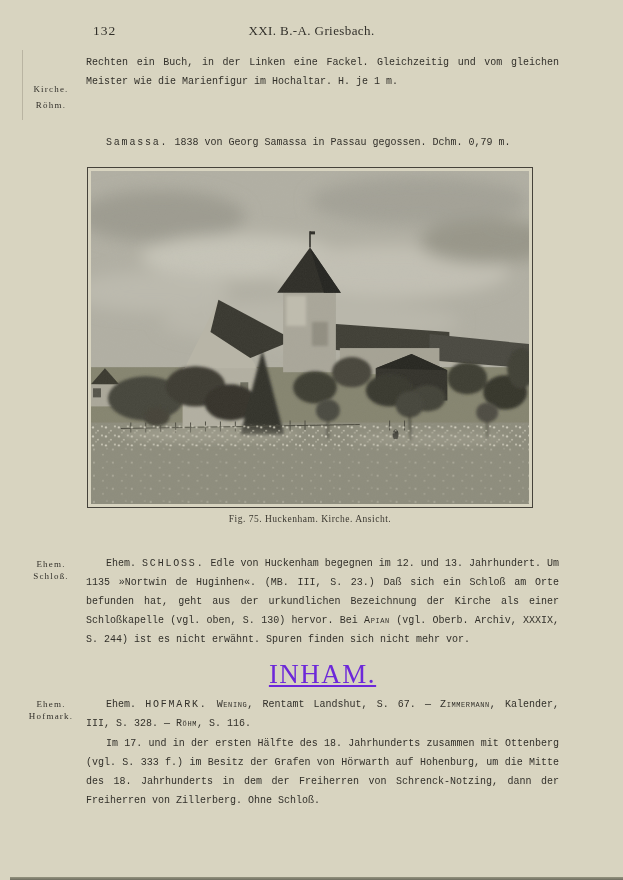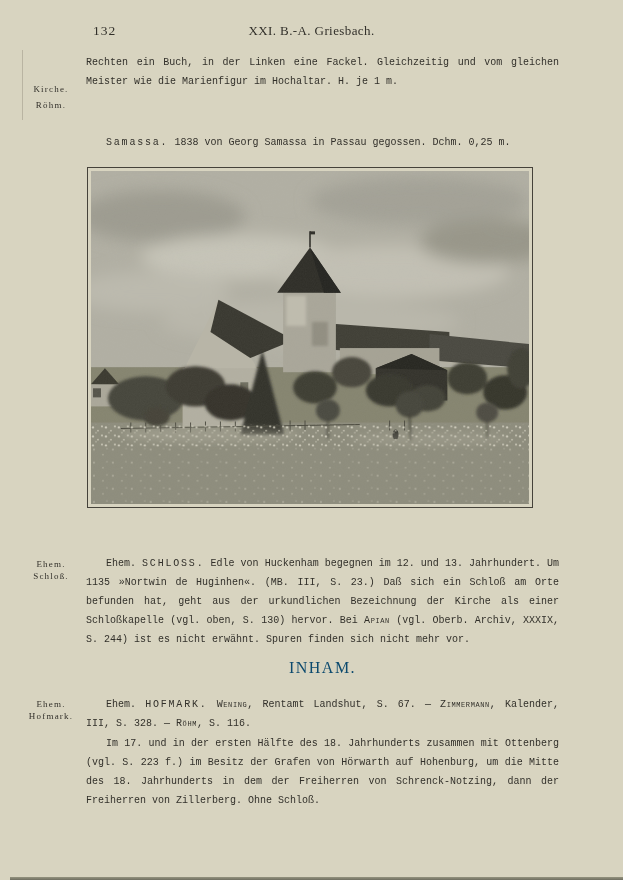--- a/index.html
+++ b/index.html
@@ -40,22 +40,23 @@
     border:1.2px solid #45423a;
     padding:3px;background:#d8d4c0;
   }
   .figure svg{display:block;width:100%;height:100%;}
   .caption{
     position:absolute;top:514px;left:87px;width:446px;
     text-align:center;font-size:9.5px;letter-spacing:.5px;color:#3a372f;
   }
   .section-heading{
     position:absolute;top:659px;left:86px;width:473px;
-    text-align:center;font-size:16px;letter-spacing:1.5px;
-    color:#0c4a6e;
+    text-align:center;font-size:27px;letter-spacing:1.5px;
+    color:#6d28d9;
+    text-decoration:underline;
   }
   .bottom-strip{
     position:absolute;bottom:0;left:10px;right:0;height:3px;
     background:linear-gradient(#94937f,#6f6e60);
   }
   .page-edge-line{
     position:absolute;top:50px;left:22px;width:1px;height:70px;
     background:rgba(90,85,70,.25);
   }
 </style>
@@ -73,24 +74,24 @@
   <div class="margin-note" style="top:558px;">
     <div>Ehem.</div>
     <div>Schloß.</div>
   </div>
   <div class="margin-note" style="top:698px;">
     <div>Ehem.</div>
     <div>Hofmark.</div>
   </div>
 
   <div class="para" style="top:53px;"><span class="seg-plain">Rechten ein Buch, in der Linken eine Fackel.  Gleichzeitig und vom gleichen Meister wie die Marienfigur im Hochaltar.  H. je 1 m.</span></div>
-  <div class="para indent" style="top:133px;"><span class="seg-sp">Samassa.</span><span class="seg-plain">  1838 von Georg Samassa in Passau gegossen.  Dchm. 0,25 m.</span></div>
+  <div class="para indent" style="top:133px;"><span class="seg-sp">Samassa.</span><span class="seg-plain">  1838 von Georg Samassa in Passau gegossen.  Dchm. 0,79 m.</span></div>
   <div class="para indent" style="top:554px;"><span class="seg-plain">Ehem. </span><span class="seg-sp">SCHLOSS.</span><span class="seg-plain">  Edle von Huckenham begegnen im 12. und 13. Jahrhundert.  Um 1135 »Nortwin de Huginhen«.  (MB. III, S. 23.)  Daß sich ein Schloß am Orte befunden hat, geht aus der urkundlichen Bezeichnung der Kirche als einer Schloßkapelle (vgl. oben, S. 130) hervor.  Bei </span><span class="seg-sc">Apian</span><span class="seg-plain"> (vgl. Oberb. Archiv, XXXIX, S. 244) ist es nicht erwähnt.  Spuren finden sich nicht mehr vor.</span></div>
   <div class="para indent" style="top:695px;"><span class="seg-plain">Ehem. </span><span class="seg-sp">HOFMARK.</span><span class="seg-plain">  </span><span class="seg-sc">Wening</span><span class="seg-plain">, Rentamt Landshut, S. 67. — </span><span class="seg-sc">Zimmermann</span><span class="seg-plain">, Kalender, III, S. 328. — </span><span class="seg-sc">Röhm</span><span class="seg-plain">, S. 116.</span></div>
-  <div class="para indent" style="top:734px;"><span class="seg-plain">Im 17. und in der ersten Hälfte des 18. Jahrhunderts zusammen mit Ottenberg (vgl. S. 223 f.) im Besitz der Grafen von Hörwarth auf Hohenburg, um die Mitte des 18. Jahrhunderts in dem der Freiherren von Schrenck-Notzing, dann der Freiherren von Zillerberg.  Ohne Schloß.</span></div>
+  <div class="para indent" style="top:734px;"><span class="seg-plain">Im 17. und in der ersten Hälfte des 18. Jahrhunderts zusammen mit Ottenberg (vgl. S. 333 f.) im Besitz der Grafen von Hörwarth auf Hohenburg, um die Mitte des 18. Jahrhunderts in dem der Freiherren von Schrenck-Notzing, dann der Freiherren von Zillerberg.  Ohne Schloß.</span></div>
 
   <div class="figure">
     <svg viewBox="0 0 440 331" preserveAspectRatio="none">
       <defs>
         <filter id="b8" x="-40%" y="-40%" width="180%" height="180%">
             <feGaussianBlur stdDeviation="8"></feGaussianBlur>
           </filter>
         <filter id="b3" x="-40%" y="-40%" width="180%" height="180%">
             <feGaussianBlur stdDeviation="3"></feGaussianBlur>
           </filter>
@@ -198,18 +199,19 @@
 
       <rect x="0" y="252" width="440" height="22" fill="url(#flowersDense)"></rect>
       <rect x="0" y="274" width="440" height="57" fill="url(#flowersSparse)"></rect>
       <ellipse cx="120" cy="262" rx="90" ry="8" fill="#b5b2a2" opacity=".35" filter="url(#b3)"></ellipse>
       <ellipse cx="340" cy="266" rx="80" ry="7" fill="#aeab9b" opacity=".3" filter="url(#b3)"></ellipse>
 
       <rect x="0" y="0" width="440" height="331" filter="url(#grain)" opacity="0.14"></rect>
     </svg>
   </div>
 
+  <div class="caption">Fig. 75.  Huckenham.  Kirche.  Ansicht.</div>
 
   <div class="section-heading">INHAM.</div>
 
   <div class="bottom-strip"></div>
 
 </div>
 
 </body></html>

